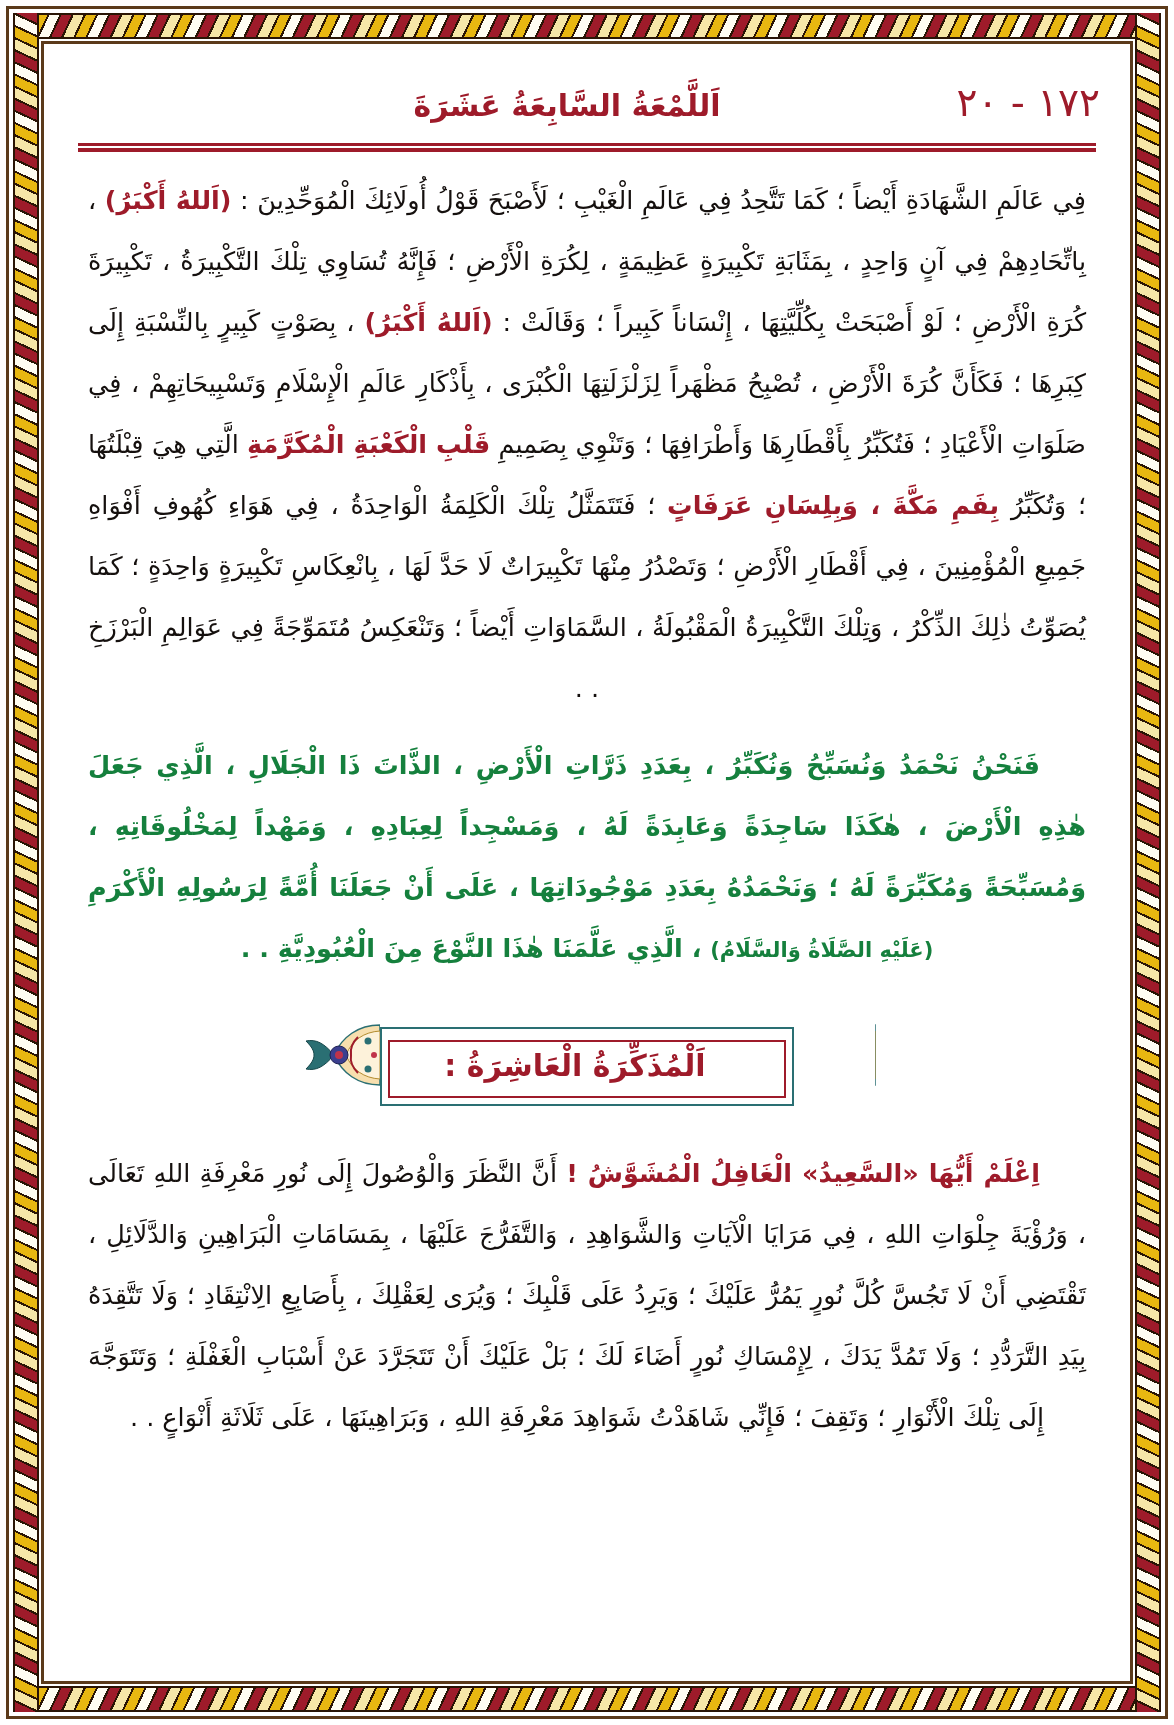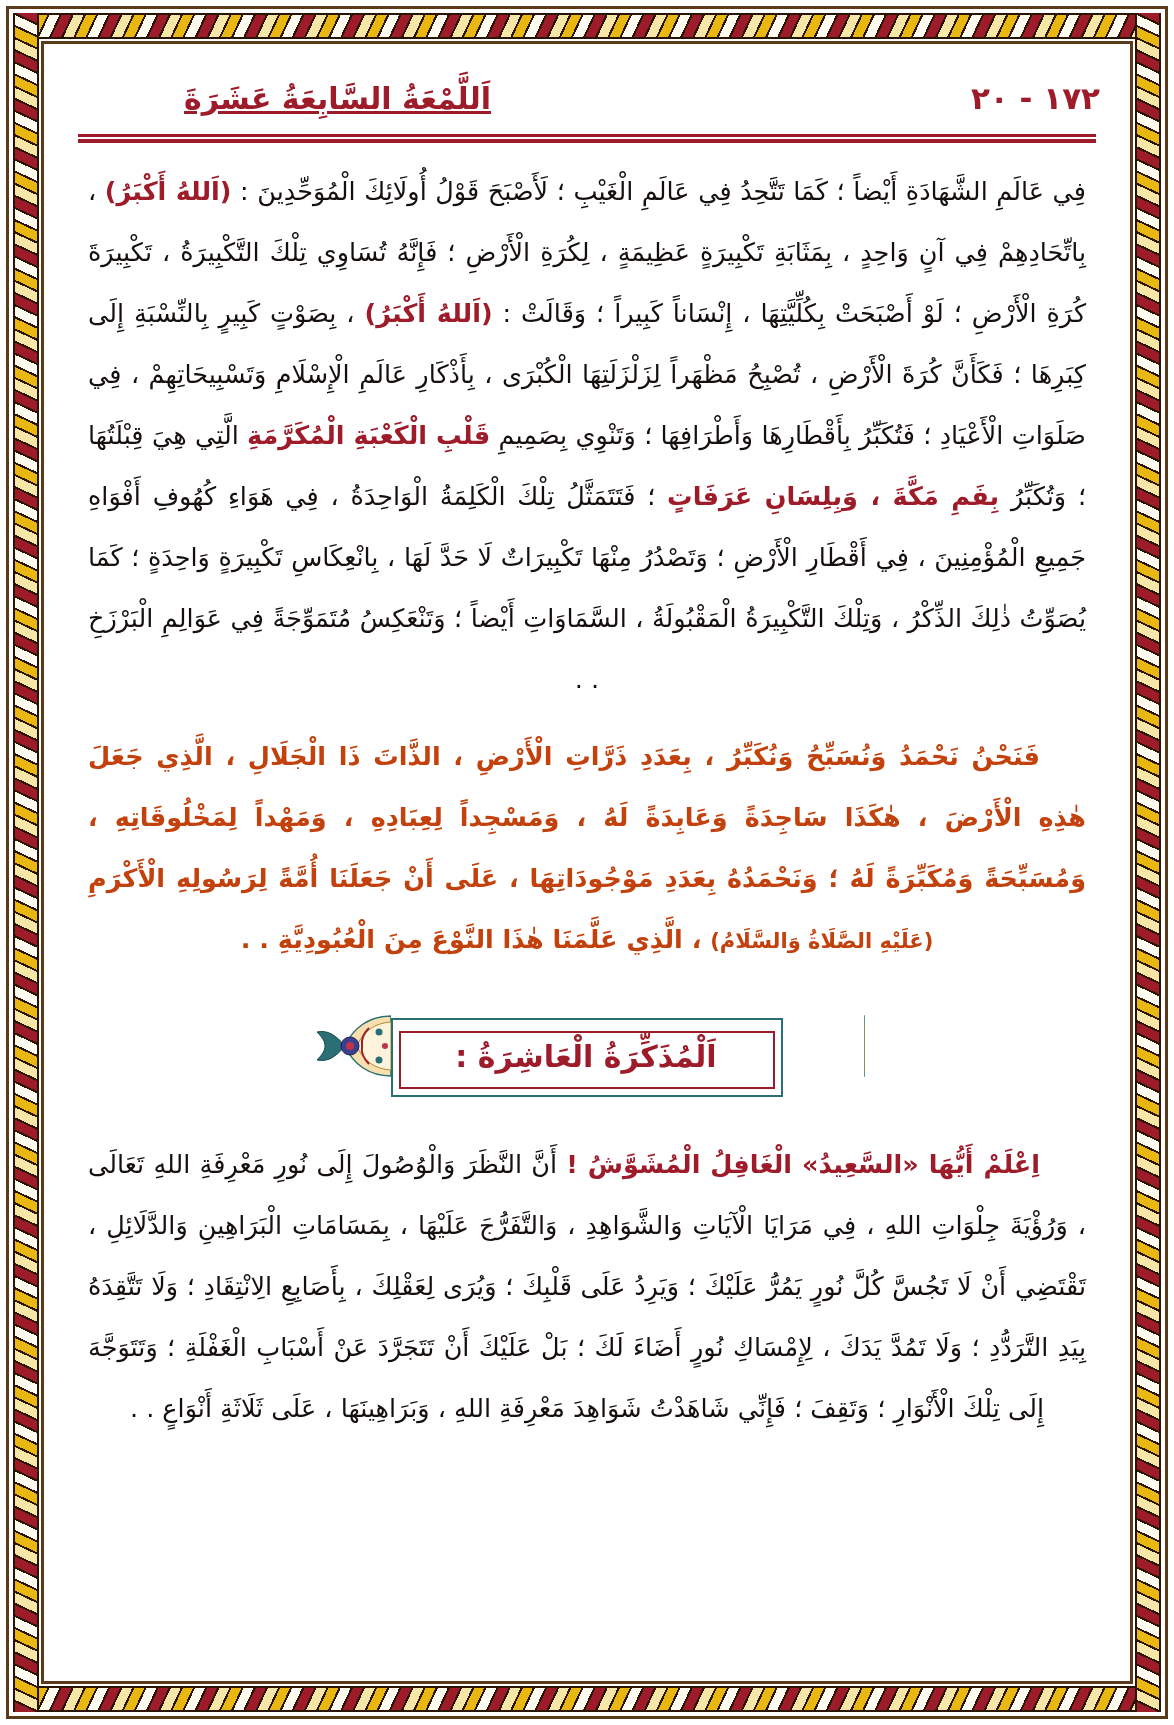--- a/index.html
+++ b/index.html
@@ -95,35 +95,34 @@
   
   .page-header {
     display: flex;
     align-items: baseline;
     justify-content: flex-start;
     direction: rtl;
     padding: 18px 8px 0 8px;
   }
   .folio {
     color: #9e1b2a;
-    font-size: 31px;
-    font-weight: bold;
+    font-size: 39px;
+    font-weight: normal;
     letter-spacing: 1px;
     white-space: nowrap;
     min-width: 150px;
   }
   .chapter-title {
     flex: 1;
-    text-align: left;
+    text-align: center;
     color: #9e1b2a;
     font-size: 30px;
     font-weight: bold;
     padding-left: 110px;
     white-space: nowrap;
-    text-decoration: underline;
   }
 
   .header-rule {
     margin: 16px 12px 6px 12px;
     height: 9px;
     background: #9e1b2a;
     border-top: 2px solid #ffffff;
     border-bottom: 2px solid #ffffff;
     box-sizing: content-box;
     position: relative;
@@ -148,21 +147,21 @@
     padding: 0 6px;
   }
   p.para {
     margin: 16px;
     text-align: justify;
   }
   .indent { display: inline-block; width: 46px; }
 
   .hl { color: #9e1b2a; font-weight: bold; }
   .para.red-block {
-    color: #c2410c;
+    color: #15803d;
     font-weight: bold;
   }
   .sallallahu {
     font-size: 21px;
     letter-spacing: -1px;
   }
 
   
   .ornament-heading {
     display: flex;
@@ -172,21 +171,21 @@
     direction: rtl;
   }
   .orn-box {
     position: relative;
     border: 2px solid #2a6f73;
     padding: 6px;
     background: #ffffff;
   }
   .orn-box-inner {
     border: 2px solid #9e1b2a;
-    padding: 10px 56px 14px 54px;
+    padding: 10px 78px 14px 54px;
     background: #ffffff;
   }
   .orn-title {
     color: #9e1b2a;
     font-size: 30px;
     font-weight: bold;
     white-space: nowrap;
   }
   .orn-wing { flex: 0 0 auto; display: block; }
   .orn-wing.left  { margin-left: -6px; }

